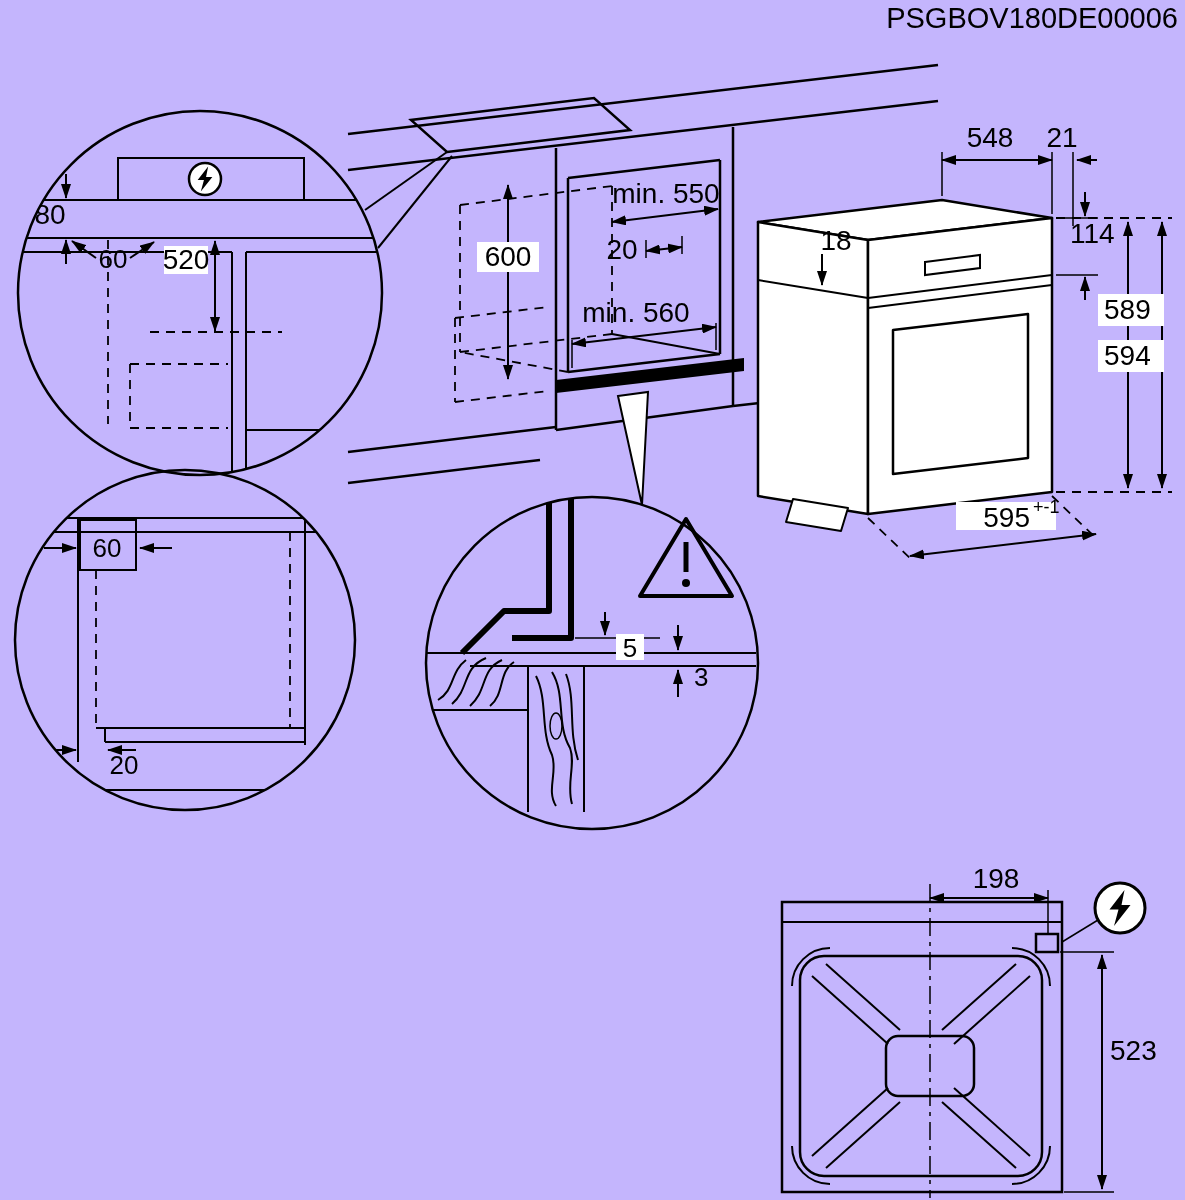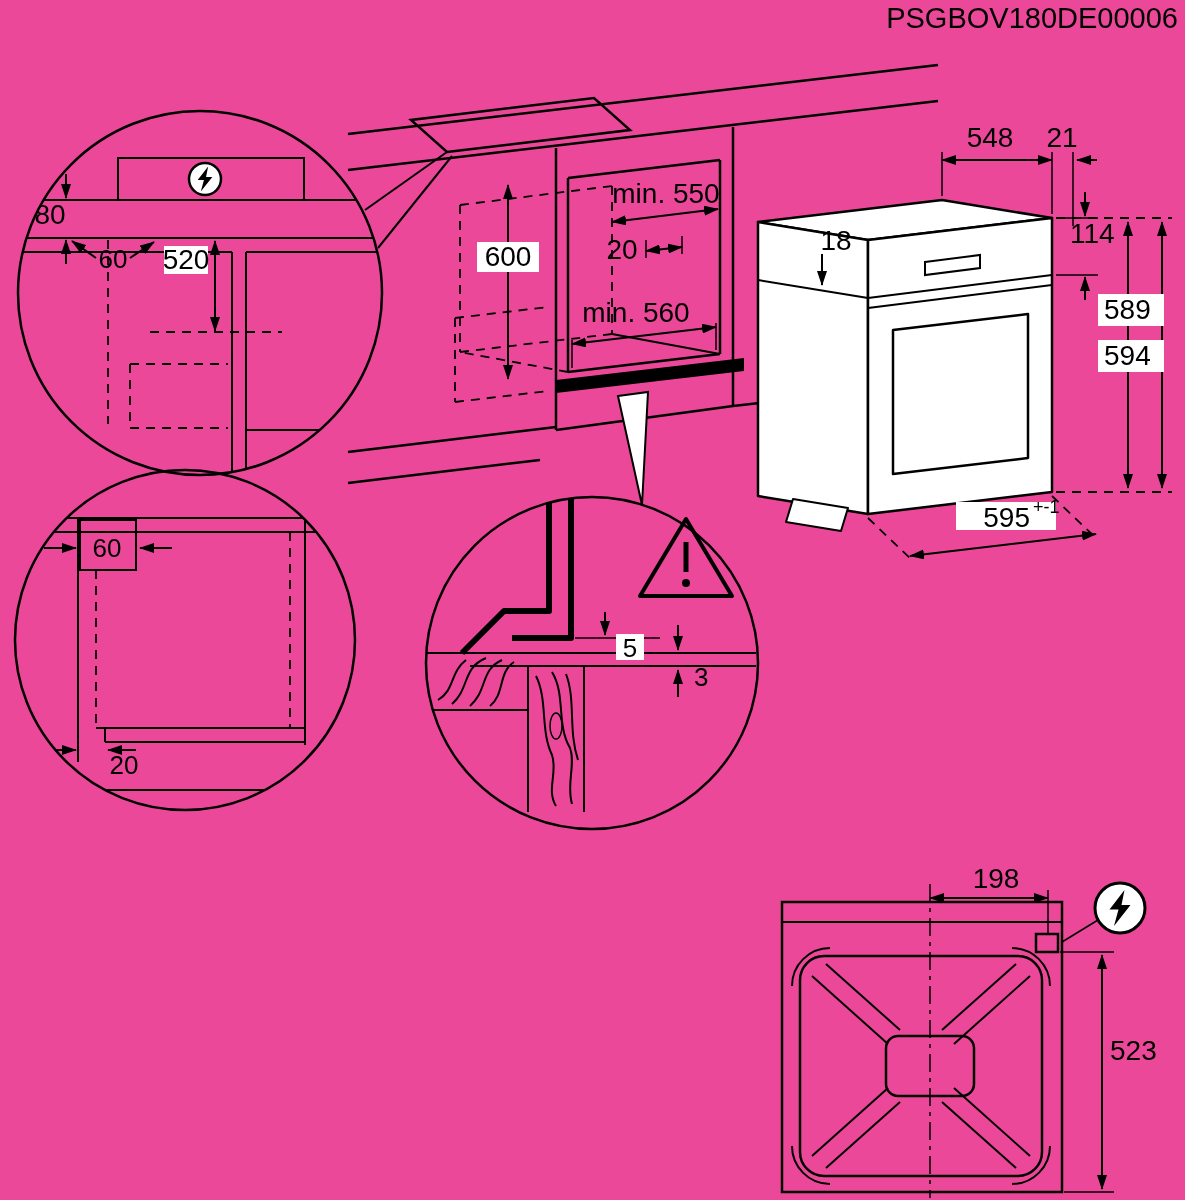--- a/index.html
+++ b/index.html
@@ -1,16 +1,16 @@
 <!DOCTYPE html>
 <html><head>
 <meta charset="utf-8">
 <style>
   html,body{margin:0;padding:0;background:#ffffff;}
-  .canvas{width:1185px;height:1200px;background:#ec4899;position:relative;overflow:hidden;}
+  .canvas{width:1185px;height:1200px;background:#c4b5fd;position:relative;overflow:hidden;}
   svg{display:block;}
   svg line, svg path, svg polygon, svg polyline, svg rect, svg circle, svg ellipse{
     stroke:#000;fill:none;stroke-width:2;stroke-linecap:butt;
   }
   svg text{stroke:none;fill:#000;font-family:"Liberation Sans",sans-serif;}
   .w25{stroke-width:2.5}.w3{stroke-width:3}.w15{stroke-width:1.5}.w6{stroke-width:6}
   .dash{stroke-dasharray:9 7;stroke-width:1.8}
   .cl{stroke-dasharray:18 6 4 6;stroke-width:1.5}
   .fillw{fill:#fff}
   .fillb{fill:#000;stroke:none}

